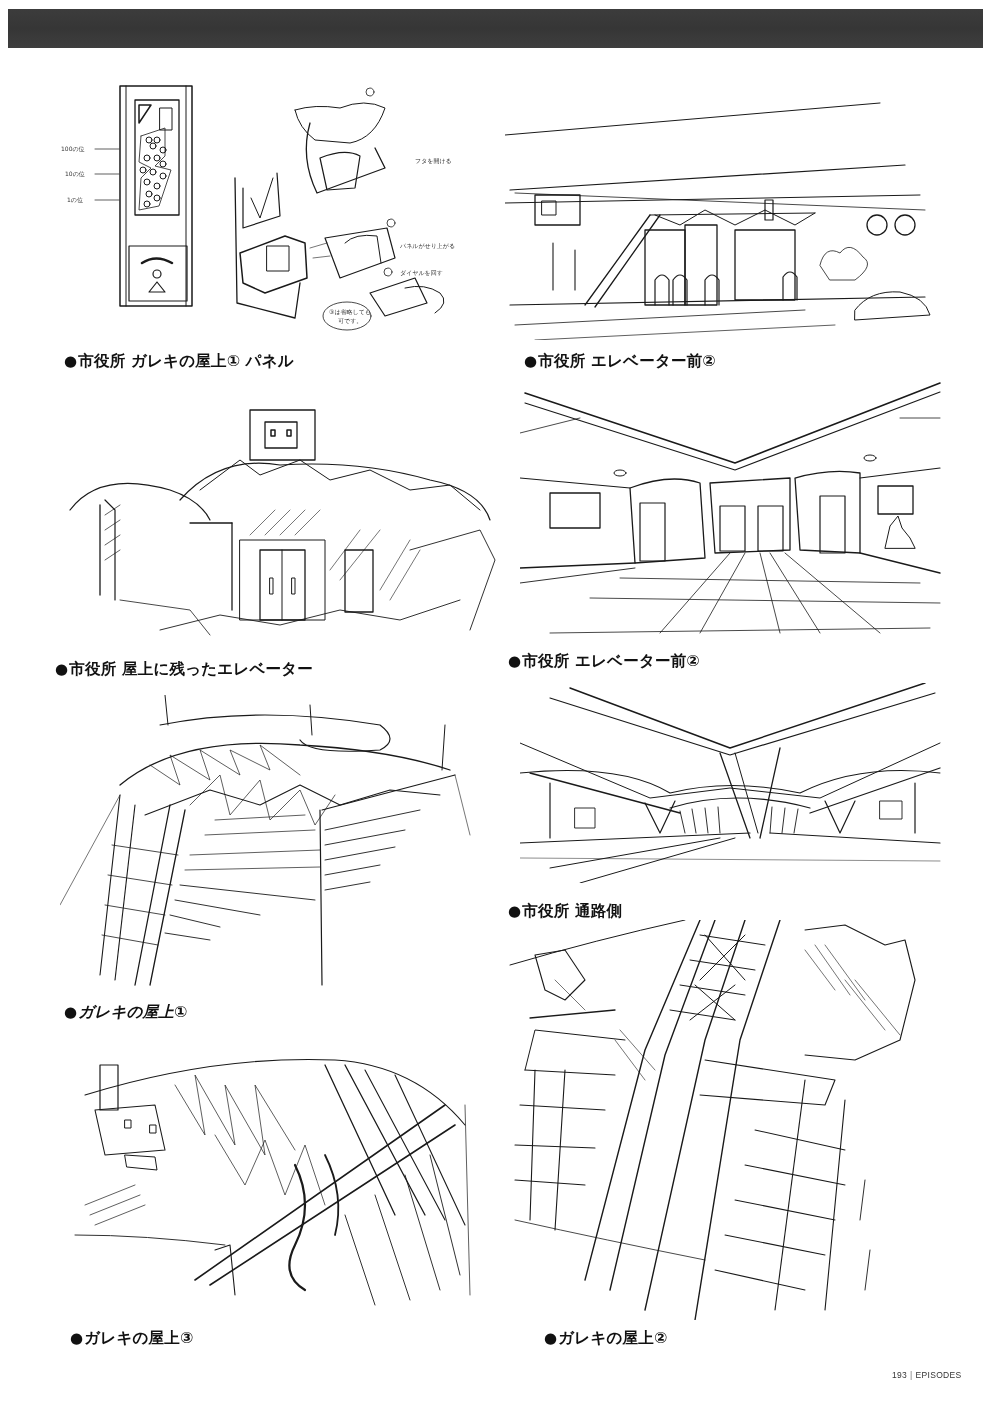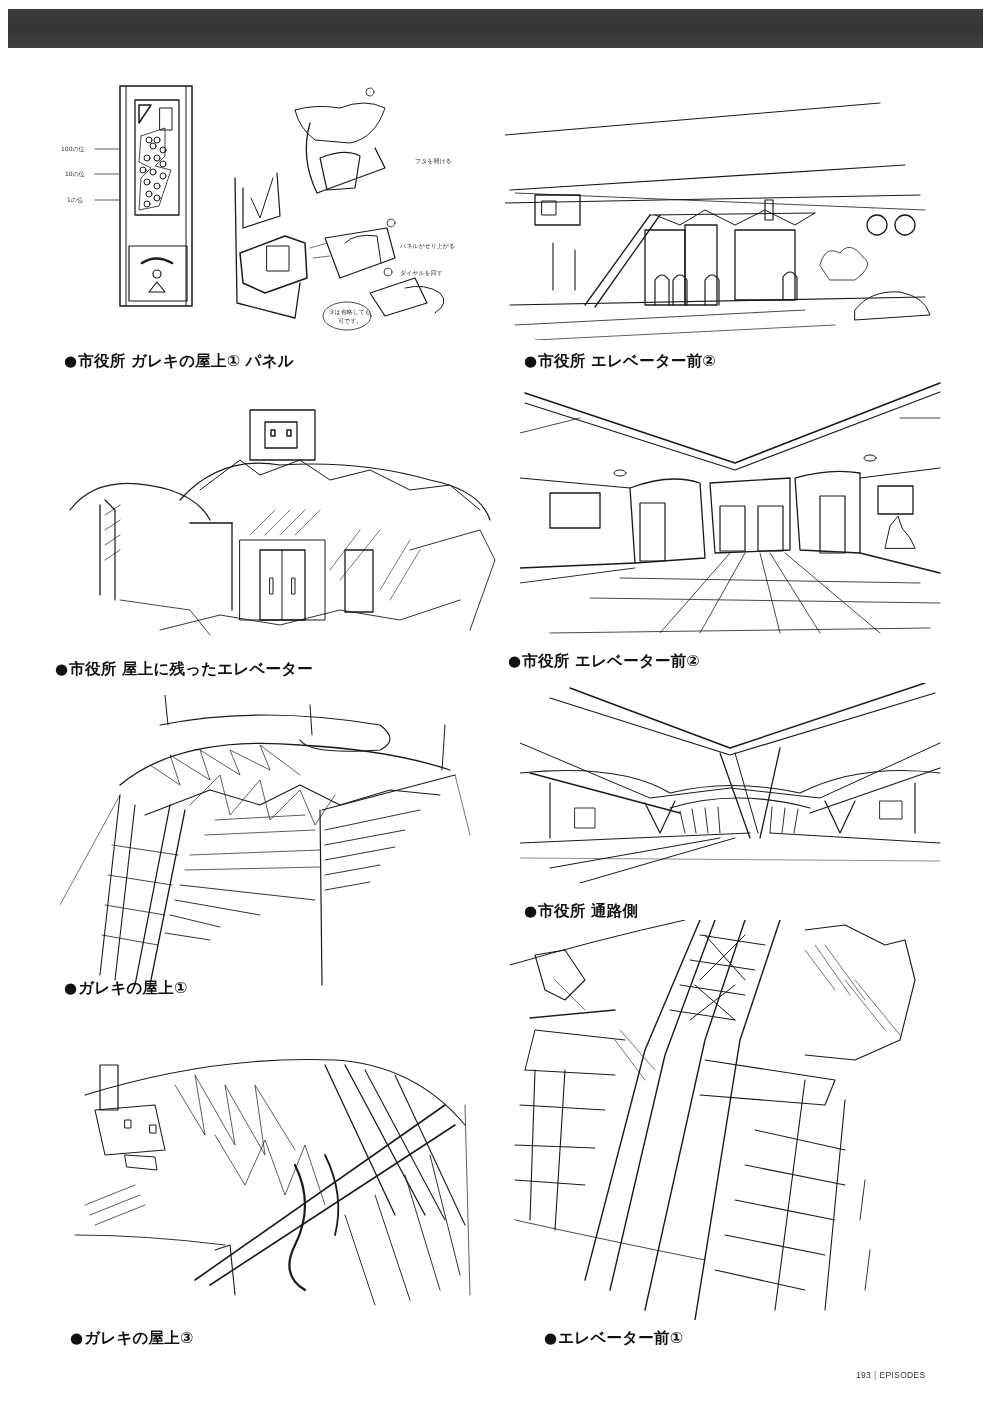--- a/index.html
+++ b/index.html
@@ -6,21 +6,21 @@
   body { width: 990px; height: 1403px; position: relative; overflow: hidden;
          font-family: "DejaVu Sans", "Liberation Sans", sans-serif; color: #111; }
   .top-bar { position: absolute; left: 8px; top: 9px; width: 975px; height: 39px;
              background: linear-gradient(180deg, #3c3c3c 0%, #363636 50%, #3e3e3e 100%); }
   .sketch { position: absolute; background: #fff; }
   .sketch svg { width: 100%; height: 100%; display: block; }
   .sketch svg * { fill: none; stroke: #1a1a1a; stroke-linecap: round; stroke-linejoin: round; }
   .caption { position: absolute; font-size: 15.5px; font-weight: bold; letter-spacing: 0.2px;
              white-space: nowrap; color: #111; line-height: 18px; }
   .caption .bullet { font-size: 15px; margin-right: 1px; }
-  .footer { position: absolute; left: 856px; top: 1370px; font-size: 8.5px; color: #333;
+  .footer { position: absolute; left: 892px; top: 1370px; font-size: 8.5px; color: #333;
             font-family: "Liberation Sans", sans-serif; letter-spacing: 0.3px; white-space: nowrap; }
   .footer .sep { margin: 0 3px; color: #777; }
   .note { font-family: "DejaVu Sans", sans-serif; font-size: 6px; fill: #333 !important; stroke: none !important; }
 </style>
 </head>
 <body>
 
 <div class="top-bar"></div>
 
 <div class="sketch" style="left:55px;top:78px;width:425px;height:262px;">
@@ -235,21 +235,21 @@
     <line x1="395" y1="100" x2="395" y2="150" stroke-width="1.2"></line>
     <rect x="55" y="125" width="20" height="20" stroke-width="0.9"></rect>
     <rect x="360" y="118" width="22" height="18" stroke-width="0.9"></rect>
     <line x1="0" y1="160" x2="230" y2="150" stroke-width="1.2"></line>
     <line x1="420" y1="160" x2="250" y2="150" stroke-width="1.2"></line>
     <line x1="30" y1="185" x2="200" y2="155" stroke-width="1"></line>
     <line x1="60" y1="200" x2="215" y2="155" stroke-width="1"></line>
     <line x1="0" y1="175" x2="420" y2="178" stroke-width="0.5"></line>
   </svg>
 </div>
-<div class="caption" style="left:524px;top:902px;">
+<div class="caption" style="left:508px;top:902px;">
   <span class="bullet">●</span><span>市役所 通路側</span>
 </div>
 
 <div class="sketch" style="left:60px;top:695px;width:420px;height:300px;">
   <svg viewBox="0 0 420 300">
     <path d="M100 30 Q200 10 320 30 Q340 45 320 55 Q250 60 240 45" stroke-width="1.2"></path>
     <line x1="105" y1="0" x2="108" y2="30" stroke-width="1"></line>
     <line x1="250" y1="10" x2="252" y2="40" stroke-width="1"></line>
     <line x1="385" y1="30" x2="382" y2="75" stroke-width="1"></line>
     <path d="M60 90 Q120 40 240 50 Q330 55 390 75" stroke-width="1.3"></path>
@@ -282,21 +282,21 @@
     <g stroke-width="0.8">
       <line x1="52" y1="150" x2="118" y2="160"></line>
         <line x1="48" y1="180" x2="112" y2="190"></line>
       <line x1="45" y1="210" x2="105" y2="220"></line>
         <line x1="42" y1="240" x2="98" y2="250"></line>
     </g>
     <line x1="0" y1="210" x2="60" y2="100" stroke-width="0.6"></line>
     <line x1="395" y1="80" x2="410" y2="140" stroke-width="0.6"></line>
   </svg>
 </div>
-<div class="caption" style="left:64px;top:979px;">
+<div class="caption" style="left:64px;top:1003px;font-style:italic;">
   <span class="bullet">●</span><span>ガレキの屋上①</span>
 </div>
 
 <div class="sketch" style="left:505px;top:920px;width:425px;height:400px;">
   <svg viewBox="0 0 425 400">
     <path d="M5 45 Q90 20 180 0" stroke-width="1"></path>
     <path d="M30 35 L60 30 L80 60 L60 80 L40 70 Z" stroke-width="1.1"></path>
     <line x1="25" y1="98" x2="110" y2="90" stroke-width="1.3"></line>
     <path d="M195 0 L140 130 L80 360" stroke-width="1.4"></path>
     <path d="M210 0 L160 135 L105 370" stroke-width="1.4"></path>
@@ -341,21 +341,21 @@
       <line x1="210" y1="350" x2="300" y2="370"></line>
       <line x1="300" y1="160" x2="270" y2="390"></line>
         <line x1="340" y1="180" x2="320" y2="390"></line>
     </g>
     <line x1="360" y1="260" x2="355" y2="300" stroke-width="0.9"></line>
     <line x1="365" y1="330" x2="360" y2="370" stroke-width="0.9"></line>
     <path d="M10 300 Q100 320 200 340" stroke-width="0.8"></path>
   </svg>
 </div>
 <div class="caption" style="left:544px;top:1329px;">
-  <span class="bullet">●</span><span>エレベーター前①</span>
+  <span class="bullet">●</span><span>ガレキの屋上②</span>
 </div>
 
 <div class="sketch" style="left:65px;top:1045px;width:410px;height:265px;">
   <svg viewBox="0 0 410 265">
     <path d="M20 50 Q150 10 270 15 Q350 20 400 80" stroke-width="1.1"></path>
     <rect x="35" y="20" width="18" height="45" stroke-width="1.2"></rect>
     <path d="M30 65 L90 60 L100 105 L40 110 Z" stroke-width="1.1"></path>
     <rect x="60" y="75" width="6" height="8" stroke-width="1"></rect>
     <rect x="85" y="80" width="6" height="8" stroke-width="1"></rect>
     <g stroke-width="0.7">

